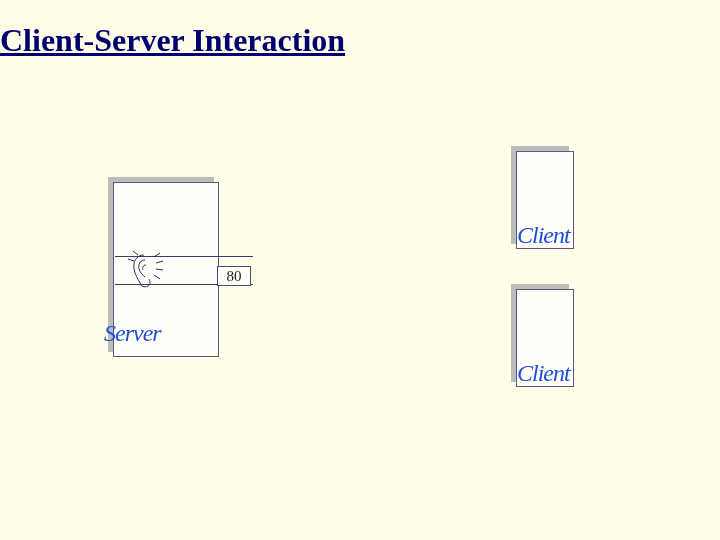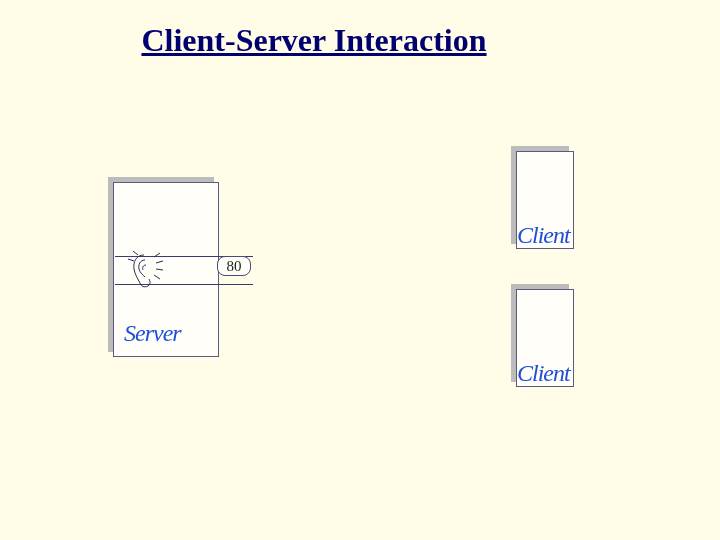--- a/index.html
+++ b/index.html
@@ -10,21 +10,21 @@
     background: #fffde8;
     font-family: "Times New Roman", Times, serif;
     position: relative;
     overflow: hidden;
   }
   .title {
     position: absolute;
     top: 22px;
     left: 0;
     width: 628px;
-    text-align: center;
+    text-align: left;
     font-size: 32px;
     font-weight: bold;
     color: #000070;
     text-decoration: underline;
     font-family: Liberation Serif, serif;
   }
   
   .shadow-wrap {
     position: absolute;
   }
@@ -74,26 +74,26 @@
 </style>
 </head>
 <body>
 
 <div class="title">Client-Server Interaction</div>
 
 <div class="shadow-wrap" style="left:113px; top:182px; width:106px; height:175px;">
   <div class="shadow" style="left:-5px; top:-5px; width:106px; height:175px;"></div>
   <div class="face" style="left:0; top:0; width:104px; height:173px;"></div>
 </div>
-<div class="label" style="left:124px; top:320px;">Server</div>
+<div class="label" style="left:104px; top:320px;">Server</div>
 
 <div class="port-wrap" style="left:195px; top:256px; width:70px; height:34px;">
   <div class="port-line-top" style="left:-80px; top:0;   width:138px;"></div>
   <div class="port-line-bottom" style="left:-80px; top:28px; width:138px;"></div>
-  <div class="port-box" style="left:22px; top:0; width:32px; height:18px;border-radius:8px;">80</div>
+  <div class="port-box" style="left:22px; top:10px; width:32px; height:18px;">80</div>
 </div>
 
 <svg class="ear-svg" style="left:126px; top:248px;" width="44" height="44" viewBox="0 0 44 44">
   <g fill="none" stroke="#2a2a55" stroke-width="1">
     <path d="M18 7 C10 7 7 14 8 21 C9 27 12 31 14 35 C15 38 18 40 22 38 C25 36 24 33 23 31"></path>
     <path d="M19 12 C14 12 12 17 13 21 C14 25 17 27 19 29"></path>
     <path d="M20 17 C17 17 16 20 17 22"></path>
     <line x1="28" y1="9" x2="34" y2="5"></line>
     <line x1="30" y1="15" x2="37" y2="13"></line>
     <line x1="30" y1="21" x2="37" y2="22"></line>

